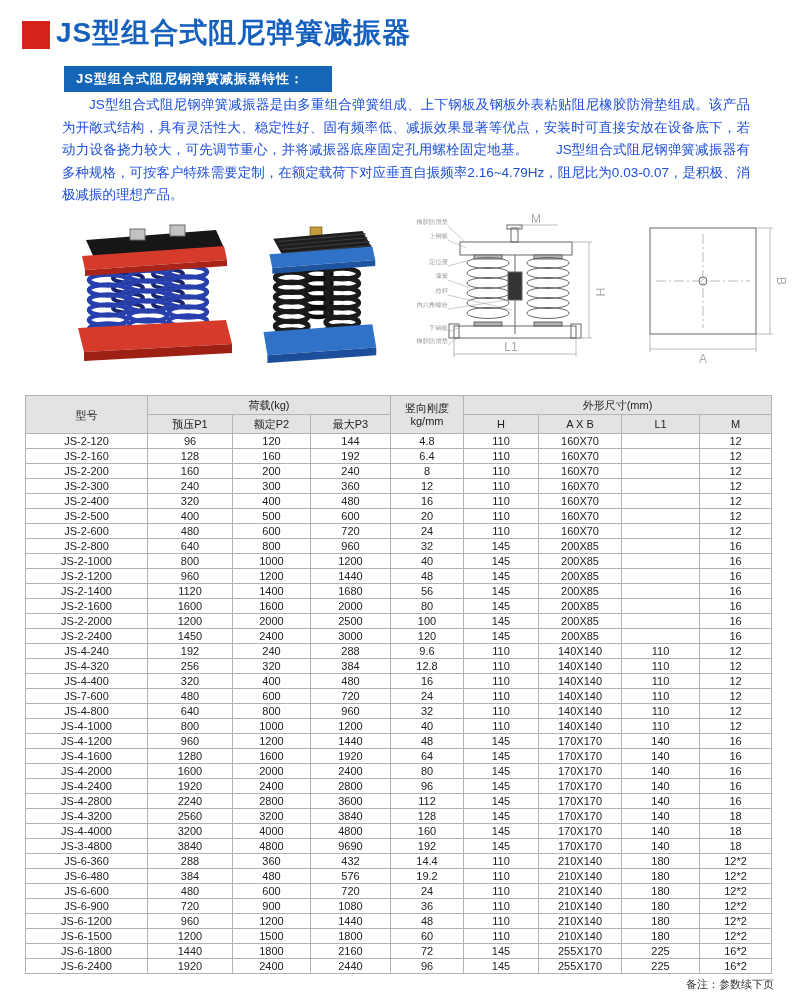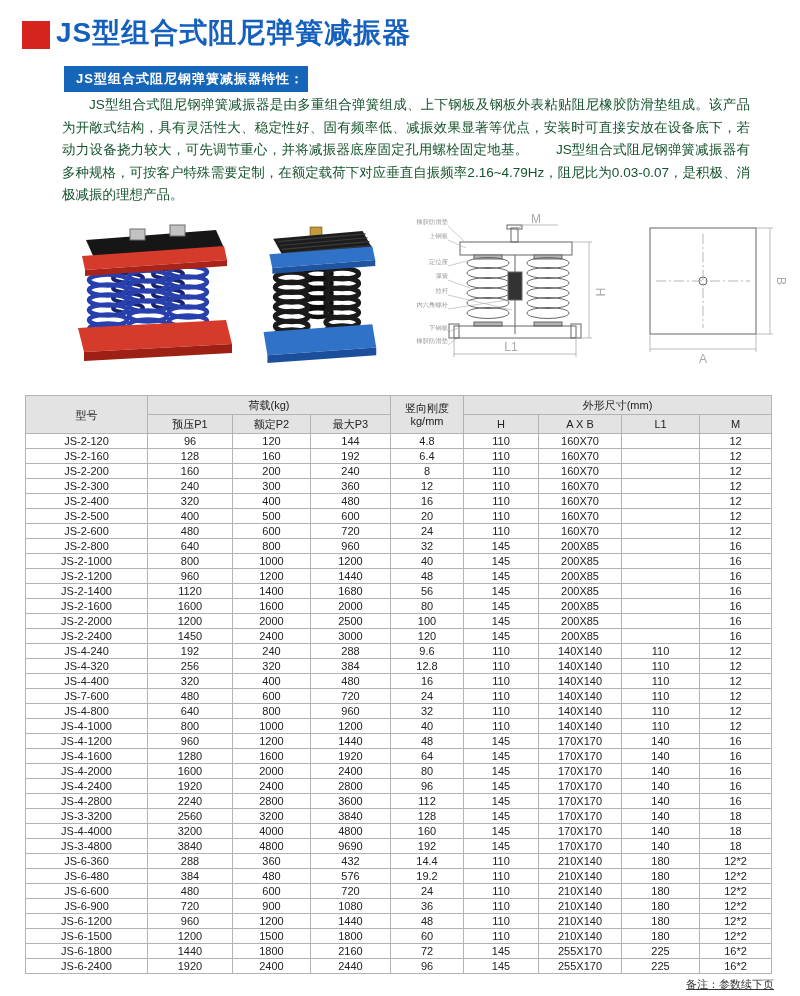--- a/index.html
+++ b/index.html
@@ -6,25 +6,25 @@
   body { font-family: "Liberation Sans", "DejaVu Sans", sans-serif; }
   .page { position:relative; width:800px; height:996px; background:#fff; overflow:hidden; }
 
   
   .title-row { position:absolute; top:16px; left:22px; display:flex; align-items:center; }
   .red-sq { width:28px; height:28px; background:#d6231e; display:inline-block; margin-top:4px; }
   .page-title { margin:0 0 0 6px; font-size:28px; font-weight:bold; color:#1560bd; letter-spacing:1px; line-height:34px; }
 
   
   .banner { position:absolute; top:66px; left:64px; background:#1565b8; color:#fff;
-            font-size:13px; font-weight:bold; padding:4px 4px 4px 12px; letter-spacing:1px; }
+            font-size:13px; font-weight:bold; padding:4px 28px 4px 12px; letter-spacing:1px; }
 
   
   .desc { position:absolute; top:94px; left:62px; width:688px; margin:0;
-          font-size:13.5px; line-height:22.5px; color:#14532d; text-align:justify; text-indent:2em; }
+          font-size:13.5px; line-height:22.5px; color:#1d4ed8; text-align:justify; text-indent:2em; }
 
   
   .figures { position:absolute; top:212px; left:0; width:800px; height:168px; }
   .fig { position:absolute; }
   .fig-photo1 { left:56px;  top:8px; }
   .fig-photo2 { left:248px; top:12px; }
   .fig-draw1  { left:408px; top:2px; }
   .fig-draw2  { left:636px; top:10px; }
 
   
@@ -34,21 +34,21 @@
                padding:0; font-weight:normal; overflow:hidden; white-space:nowrap; }
   table.spec thead th { background:#e3e3e3; height:18px; line-height:14px; color:#222; }
   table.spec thead tr.sub th { height:18px; }
   table.spec tbody td { height:14px; line-height:14px; background:#fff; }
   .stiff-top, .stiff-bot { display:block; line-height:13px; }
   td.slash { background-image:
       linear-gradient(to top right,   transparent 48.5%, #ccc 49.5%, #ccc 50.5%, transparent 51.5%),
       linear-gradient(to bottom right,transparent 48.5%, #ccc 49.5%, #ccc 50.5%, transparent 51.5%); }
 
   
-  .note { position:absolute; top:977px; right:26px; font-size:11px; color:#333;text-decoration:underline; }
+  .note { position:absolute; top:977px; right:26px; font-size:11px; color:#333; }
 
   
   .dwg text { font-family:"Liberation Sans","DejaVu Sans",sans-serif; }
 </style>
 </head>
 <body>
 
 <div class="page">
 
   <div class="title-row">
@@ -538,21 +538,21 @@
           <td>2240</td>
           <td>2800</td>
           <td>3600</td>
           <td>112</td>
           <td>145</td>
           <td>170X170</td>
           <td>140</td>
           <td>16</td>
         </tr>
         <tr>
-          <td>JS-3-3200</td>
+          <td>JS-4-3200</td>
           <td>2560</td>
           <td>3200</td>
           <td>3840</td>
           <td>128</td>
           <td>145</td>
           <td>170X170</td>
           <td>140</td>
           <td>18</td>
         </tr>
         <tr>

